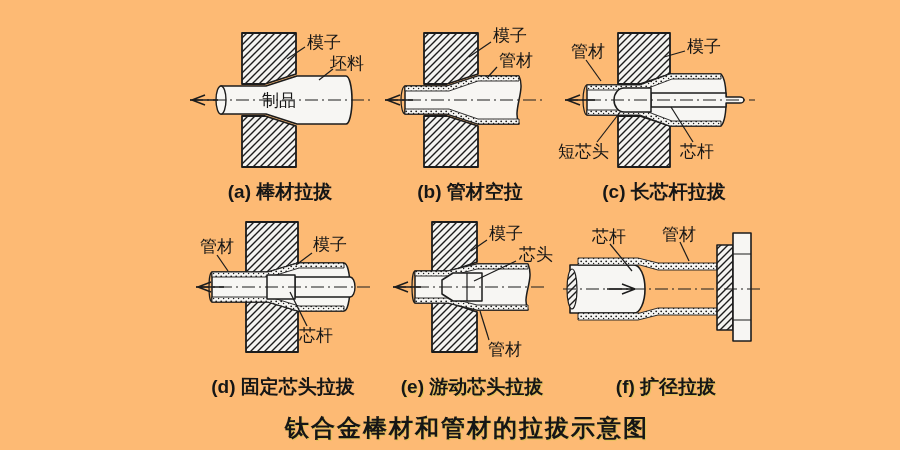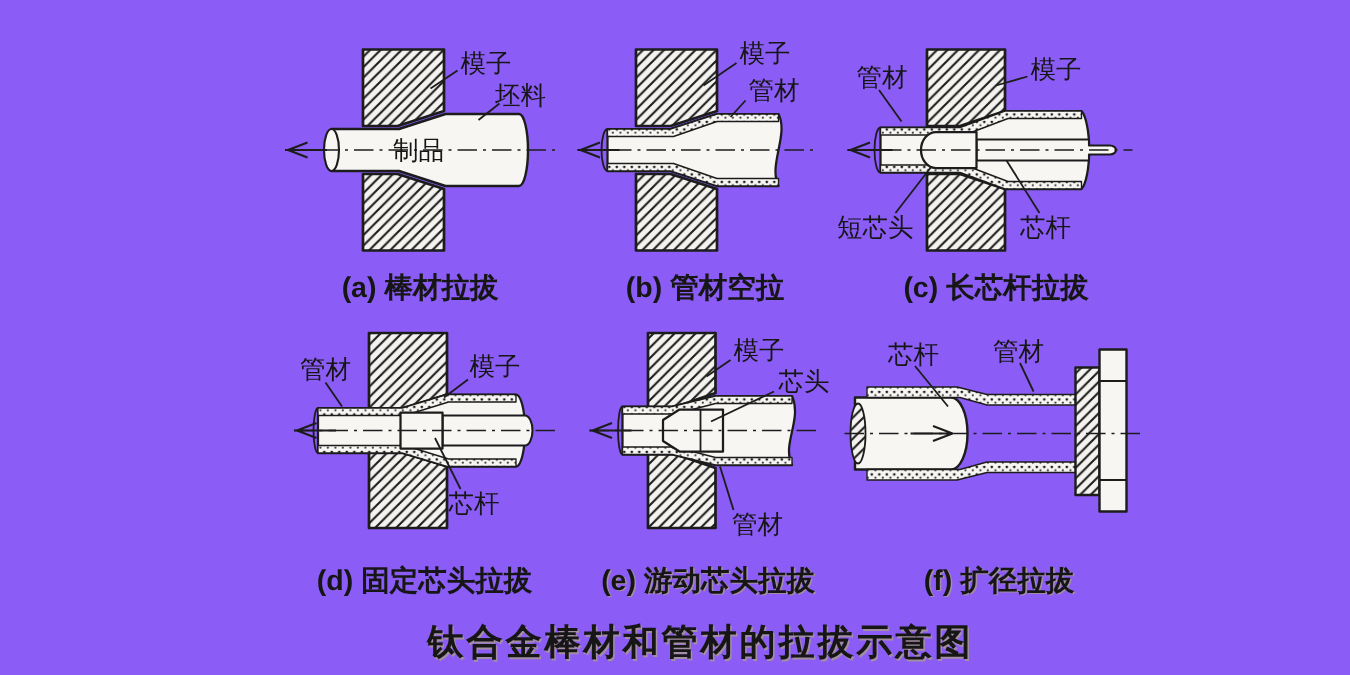--- a/index.html
+++ b/index.html
@@ -1,16 +1,16 @@
 <!DOCTYPE html>
 <html><head>
 <meta charset="utf-8">
 <style>
   html,body{margin:0;padding:0;}
-  .stage{position:relative;width:900px;height:450px;background:#8b5cf6;overflow:hidden;
+  .stage{position:relative;width:900px;height:450px;background:#fdba74;overflow:hidden;
          font-family:"Liberation Sans",sans-serif;}
   svg{position:absolute;left:0;top:0;}
   text{fill:#161616;font-family:"Liberation Sans",sans-serif;}
   .lbl{font-size:17px;}
   .cap{font-size:19px;font-weight:bold;}
   .title{font-size:24px;font-weight:bold;letter-spacing:2px;}
   .smudge{text-shadow:1px 1px 0 rgba(196,205,60,0.45);}
 </style>
 </head>
 <body>

